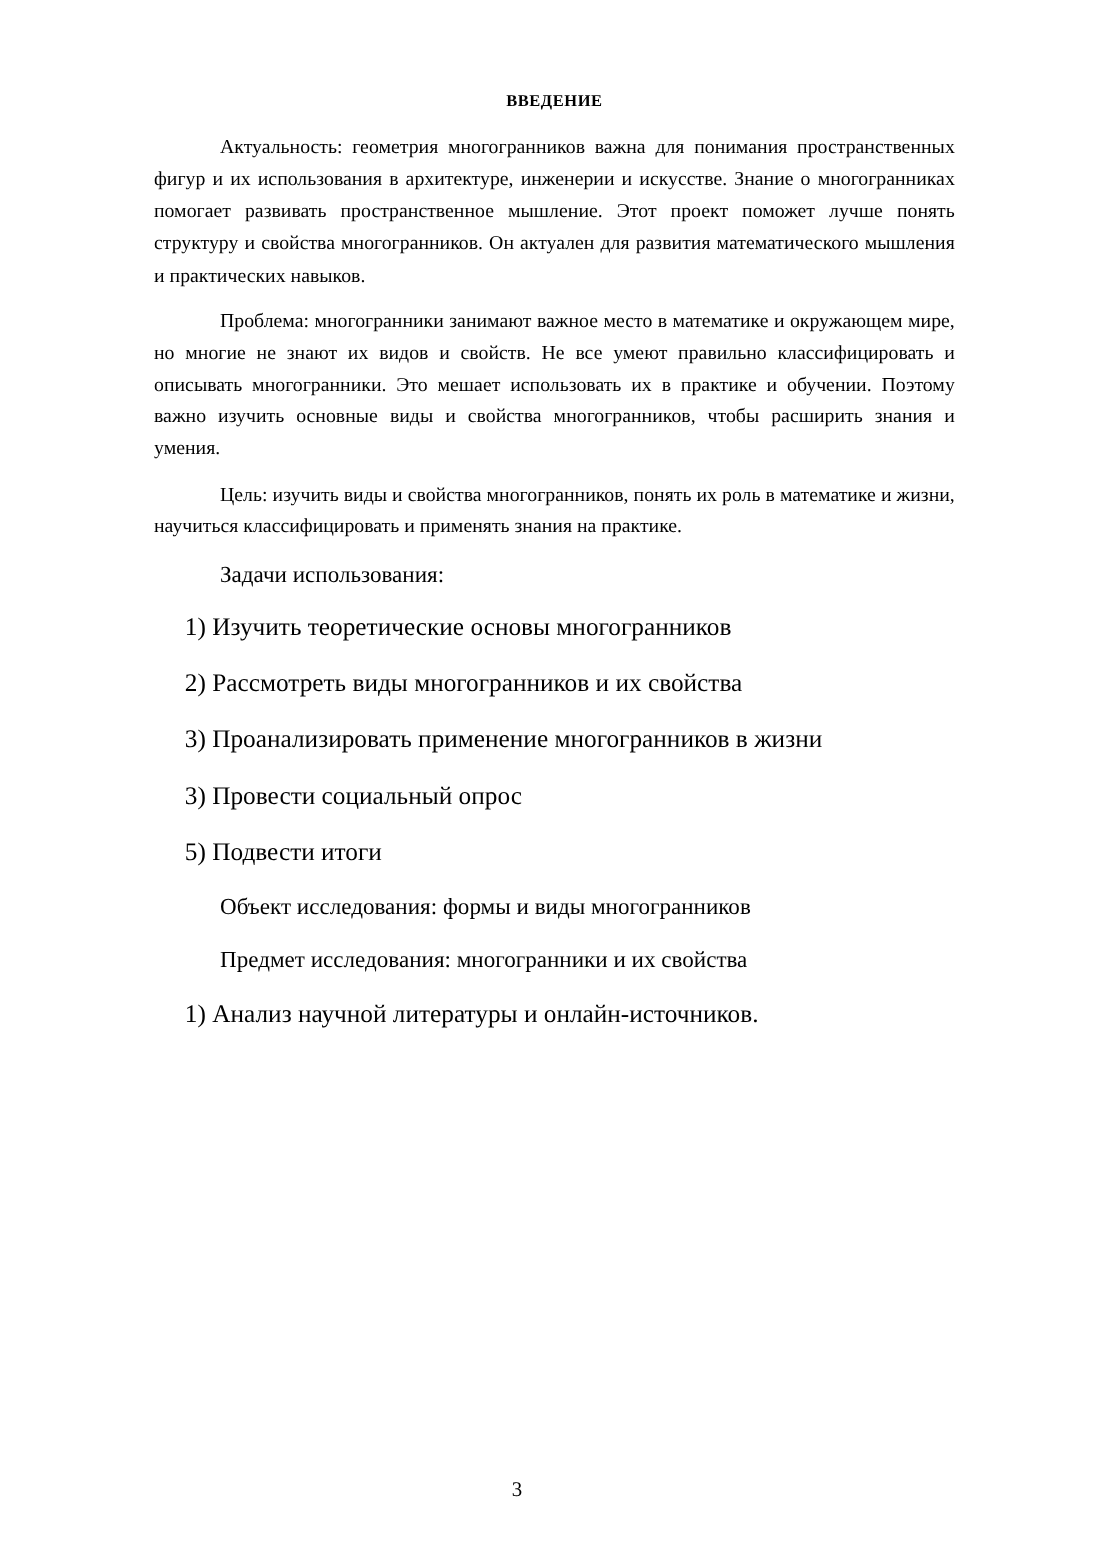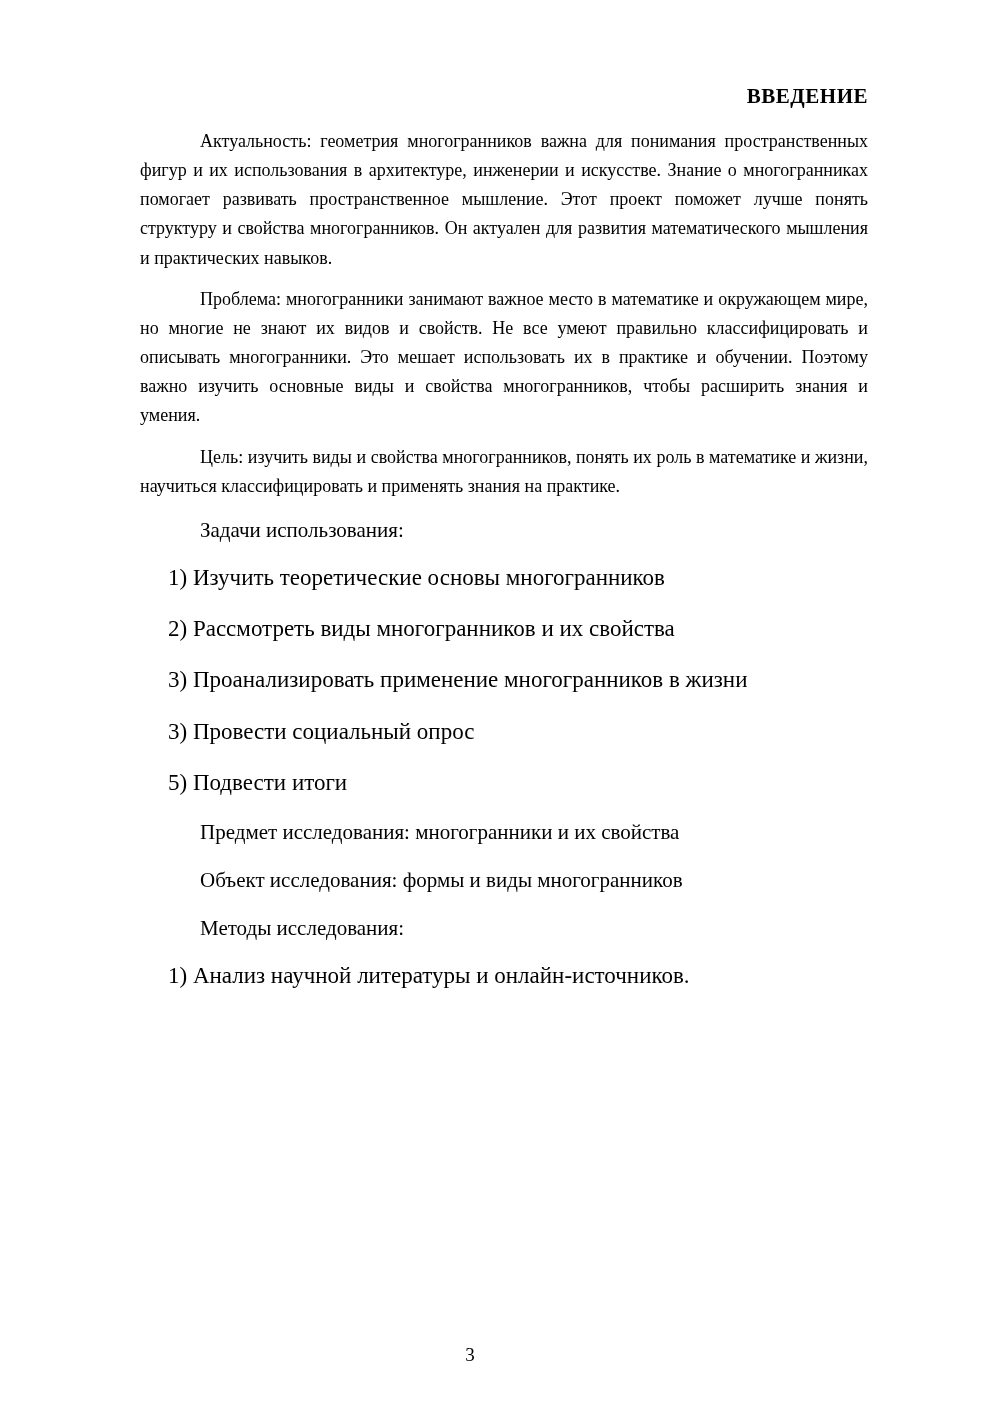--- a/index.html
+++ b/index.html
@@ -11,23 +11,23 @@
     width: 1000px;
     height: 1414px;
     background: #ffffff;
     position: relative;
     box-sizing: border-box;
     padding: 84px 72px 40px 140px;
     font-family: "Liberation Serif", "DejaVu Serif", serif;
     color: #000000;
   }
   .doc-title {
-    text-align: right;
+    text-align: center;
     font-weight: bold;
-    font-size: 21px;
+    font-size: 15px;
     letter-spacing: 0.5px;
     margin: 0 0 18px 0;
     padding-right: 60px;
   }
   .para {
     font-size: 18px;
     line-height: 1.62;
     text-align: justify;
     text-justify: inter-word;
     text-indent: 60px;
@@ -84,23 +84,22 @@
   <p class="para">Цель: изучить виды и свойства многогранников, понять их роль в математике и жизни, научиться классифицировать и применять знания на практике.</p>
 
   <p class="simple indent">Задачи использования:</p>
 
   <p class="list-item">1) Изучить теоретические основы многогранников</p>
   <p class="list-item">2) Рассмотреть виды многогранников и их свойства</p>
   <p class="list-item">3) Проанализировать применение многогранников в жизни</p>
   <p class="list-item">3) Провести социальный опрос</p>
   <p class="list-item">5) Подвести итоги</p>
 
+  <p class="sub-line">Объект исследования: формы и виды многогранников</p>
+
   <p class="sub-line">Предмет исследования: многогранники и их свойства</p>
 
-  <p class="sub-line">Объект исследования: формы и виды многогранников</p>
 
-
-  <p class="simple indent">Методы исследования:</p>
 
   <p class="list-item">1) Анализ научной литературы и онлайн-источников.</p>
 
   <div class="page-number">3</div>
 </div>
 
 </body></html>

